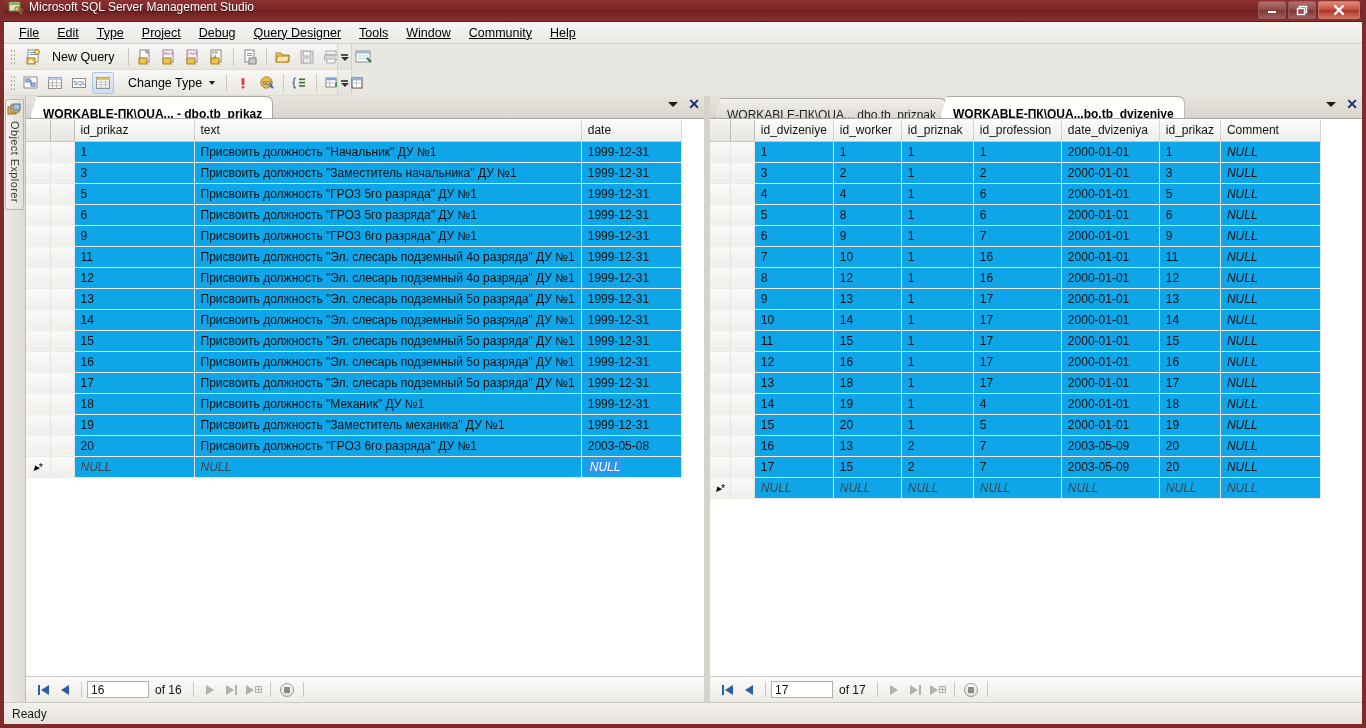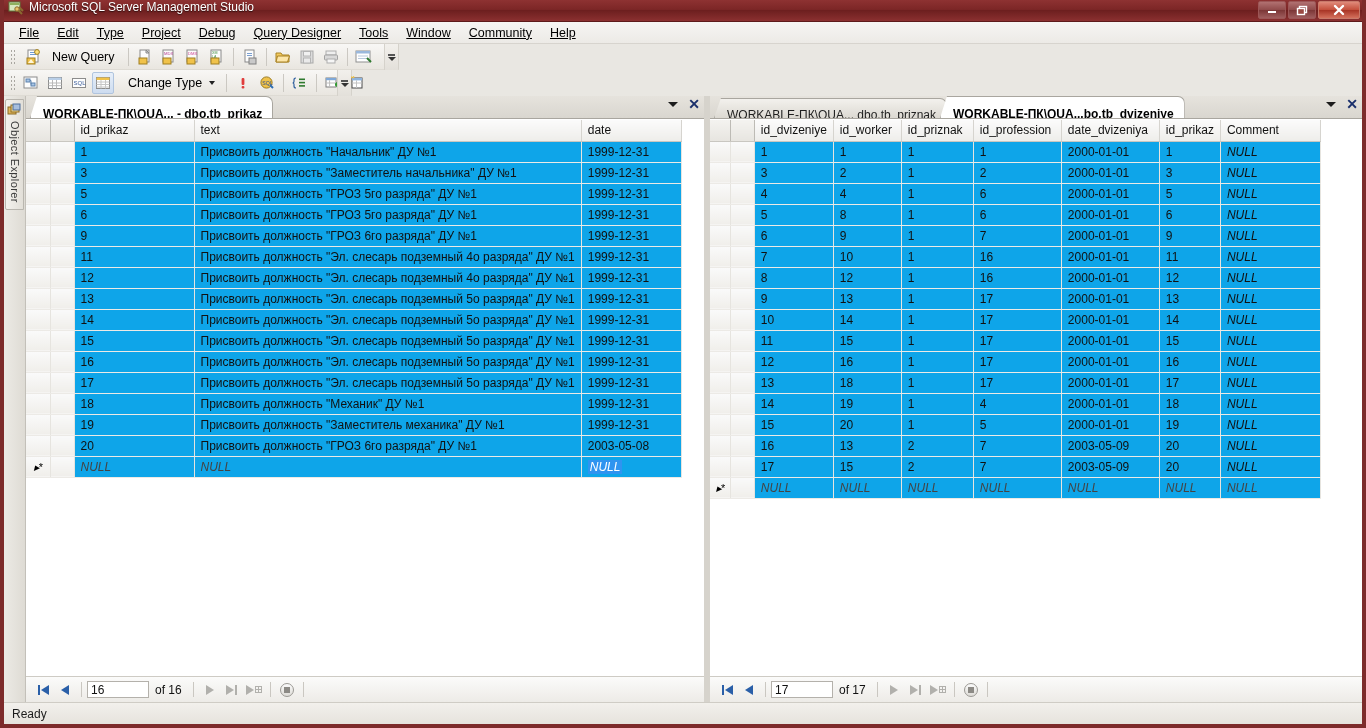--- a/index.html
+++ b/index.html
@@ -366,21 +366,21 @@
     <div class="menu-item"><u>Type</u></div>
     <div class="menu-item"><u>Project</u></div>
     <div class="menu-item"><u>Debug</u></div>
     <div class="menu-item"><u>Query Designer</u></div>
     <div class="menu-item"><u>Tools</u></div>
     <div class="menu-item"><u>Window</u></div>
     <div class="menu-item"><u>Community</u></div>
     <div class="menu-item"><u>Help</u></div>
   </div>
 
-  <div class="toolbar" style="width:395px;border-right:1px solid #d5d2cb;">
+  <div class="toolbar" style="width:348px;border-right:1px solid #d5d2cb;">
     <div class="grip"></div>
     <div class="tb-text-btn">
       <span class="tb-btn">
         <svg width="16" height="16" viewBox="0 0 16 16">
           <rect x="2" y="1" width="10" height="12" fill="#fdfdfd" stroke="#8a8a8a"></rect>
           <rect x="4" y="3" width="6" height="1" fill="#6f9bd1"></rect>
           <rect x="4" y="5" width="6" height="1" fill="#6f9bd1"></rect>
           <rect x="1" y="9" width="8" height="6" fill="#f0c24a" stroke="#a07f20"></rect>
           <path d="M2 14 L5 10 L8 14 Z" fill="#fff7d8"></path>
           <circle cx="11" cy="3" r="2.4" fill="#ffe27a" stroke="#a07f20"></circle>

